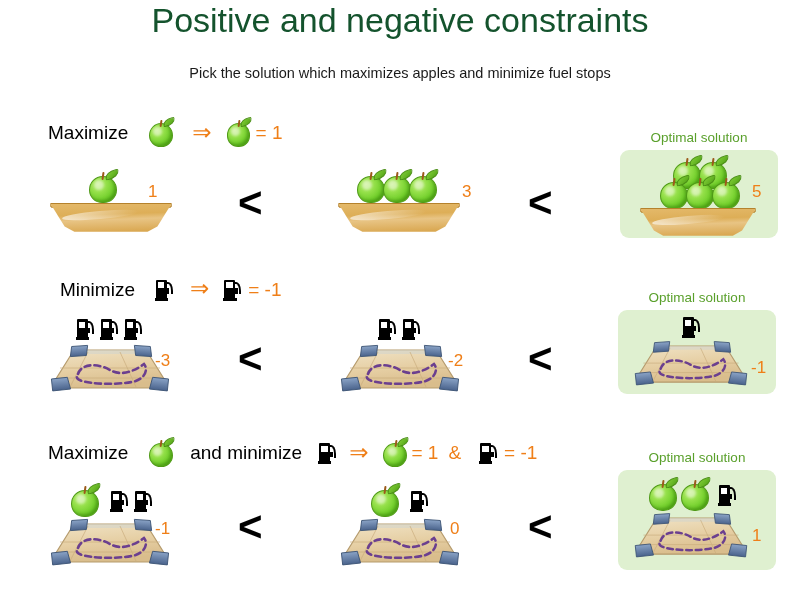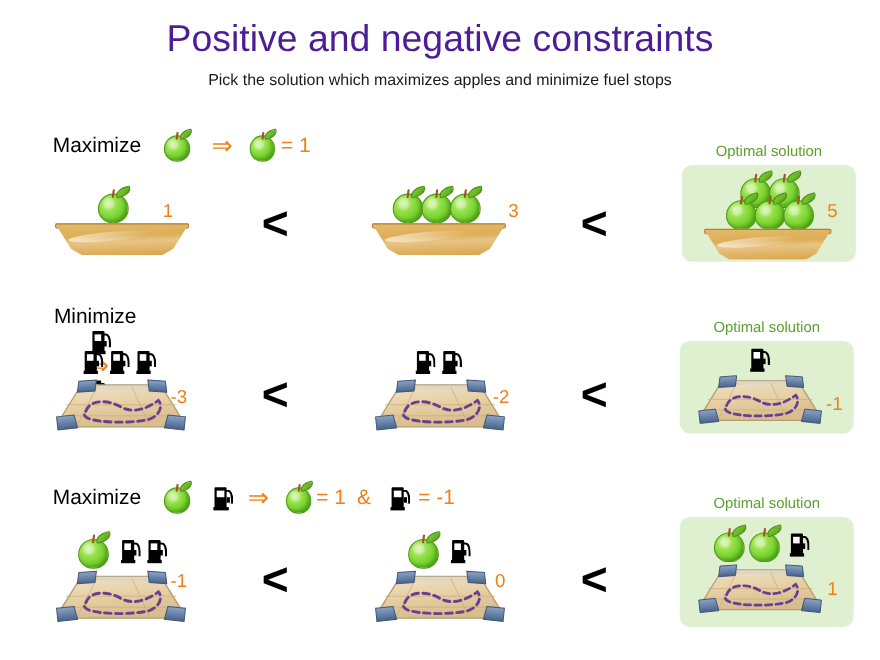--- a/index.html
+++ b/index.html
@@ -12,28 +12,28 @@
     background: #ffffff;
     font-family: "Liberation Sans", sans-serif;
     color: #000000;
     overflow: hidden;
     position: relative;
   }
 
   
   .page-title {
     position: absolute;
-    top: 16px;
+    top: 1px;
     left: 0;
     width: 800px;
     text-align: center;
     font-size: 34px;
     font-weight: normal;
     letter-spacing: 0px;
-    color: #4c1d95;
+    color: #14532d;
   }
   .page-subtitle {
     position: absolute;
     top: 65px;
     left: 0;
     width: 800px;
     text-align: center;
     font-size: 14.5px;
     color: #1a1a1a;
   }
@@ -341,21 +341,21 @@
     </span>
     <div class="bowl" style="left:6px; top:52px; width:116px; height:29px;">
       <div class="rim"></div>
         <div class="dish"></div>
         <div class="gloss"></div>
     </div>
   </div>
   <div class="score" style="left:132px; top:32px;">5</div>
 </div>
 
-<div class="legend" style="left:49px; top:278px;flex-direction:column;">
+<div class="legend" style="left:60px; top:278px;">
   <span class="word">Minimize</span>
   <span class="pump" style="width:19px;height:22px;margin:0 8px 0 14px;">
     <span class="tank"></span>
       <span class="screen"></span>
       <span class="base"></span>
       <span class="hose"></span>
       <span class="nozzle"></span>
   </span>
   <span class="arrow-glyph">⇒</span>
   <span class="pump" style="width:19px;height:22px;margin:0 6px 0 6px;">
@@ -498,20 +498,21 @@
 </div>
 
 <div class="legend" style="left:48px; top:438px;">
   <span class="word">Maximize</span>
   <span class="apple" style="width:26px;height:30px;margin:0 10px 0 14px;">
     <span class="body"></span>
       <span class="shine"></span>
       <span class="stem"></span>
       <span class="leaf"></span>
   </span>
+  <span class="word" style="margin-left:6px;">and minimize</span>
   <span class="pump" style="width:19px;height:22px;margin:0 4px 0 10px;">
     <span class="tank"></span>
       <span class="screen"></span>
       <span class="base"></span>
       <span class="hose"></span>
       <span class="nozzle"></span>
   </span>
   <span class="arrow-glyph">⇒</span>
   <span class="apple" style="width:26px;height:30px;margin:0 3px 0 6px;">
     <span class="body"></span>

